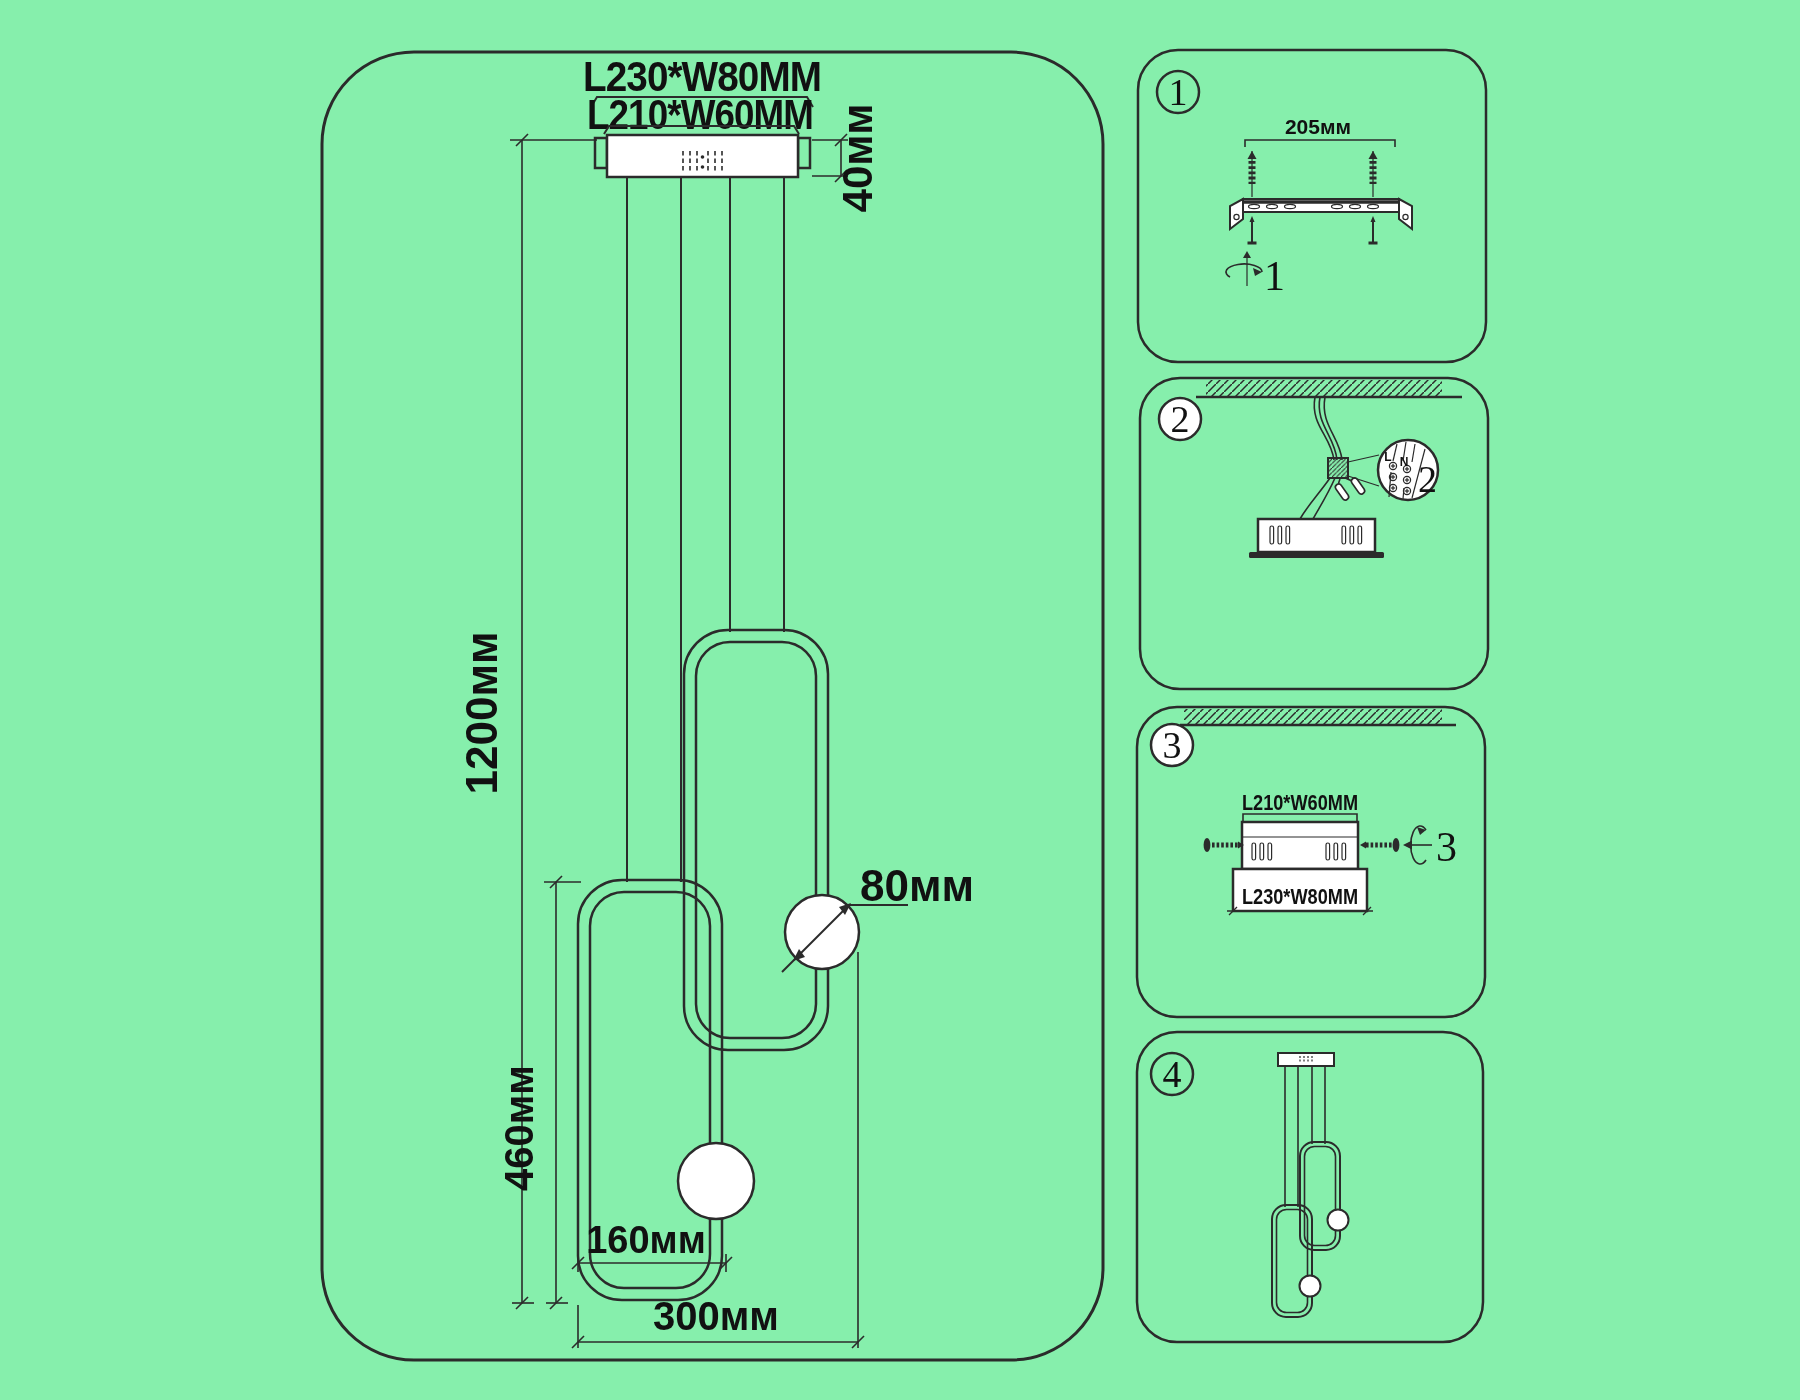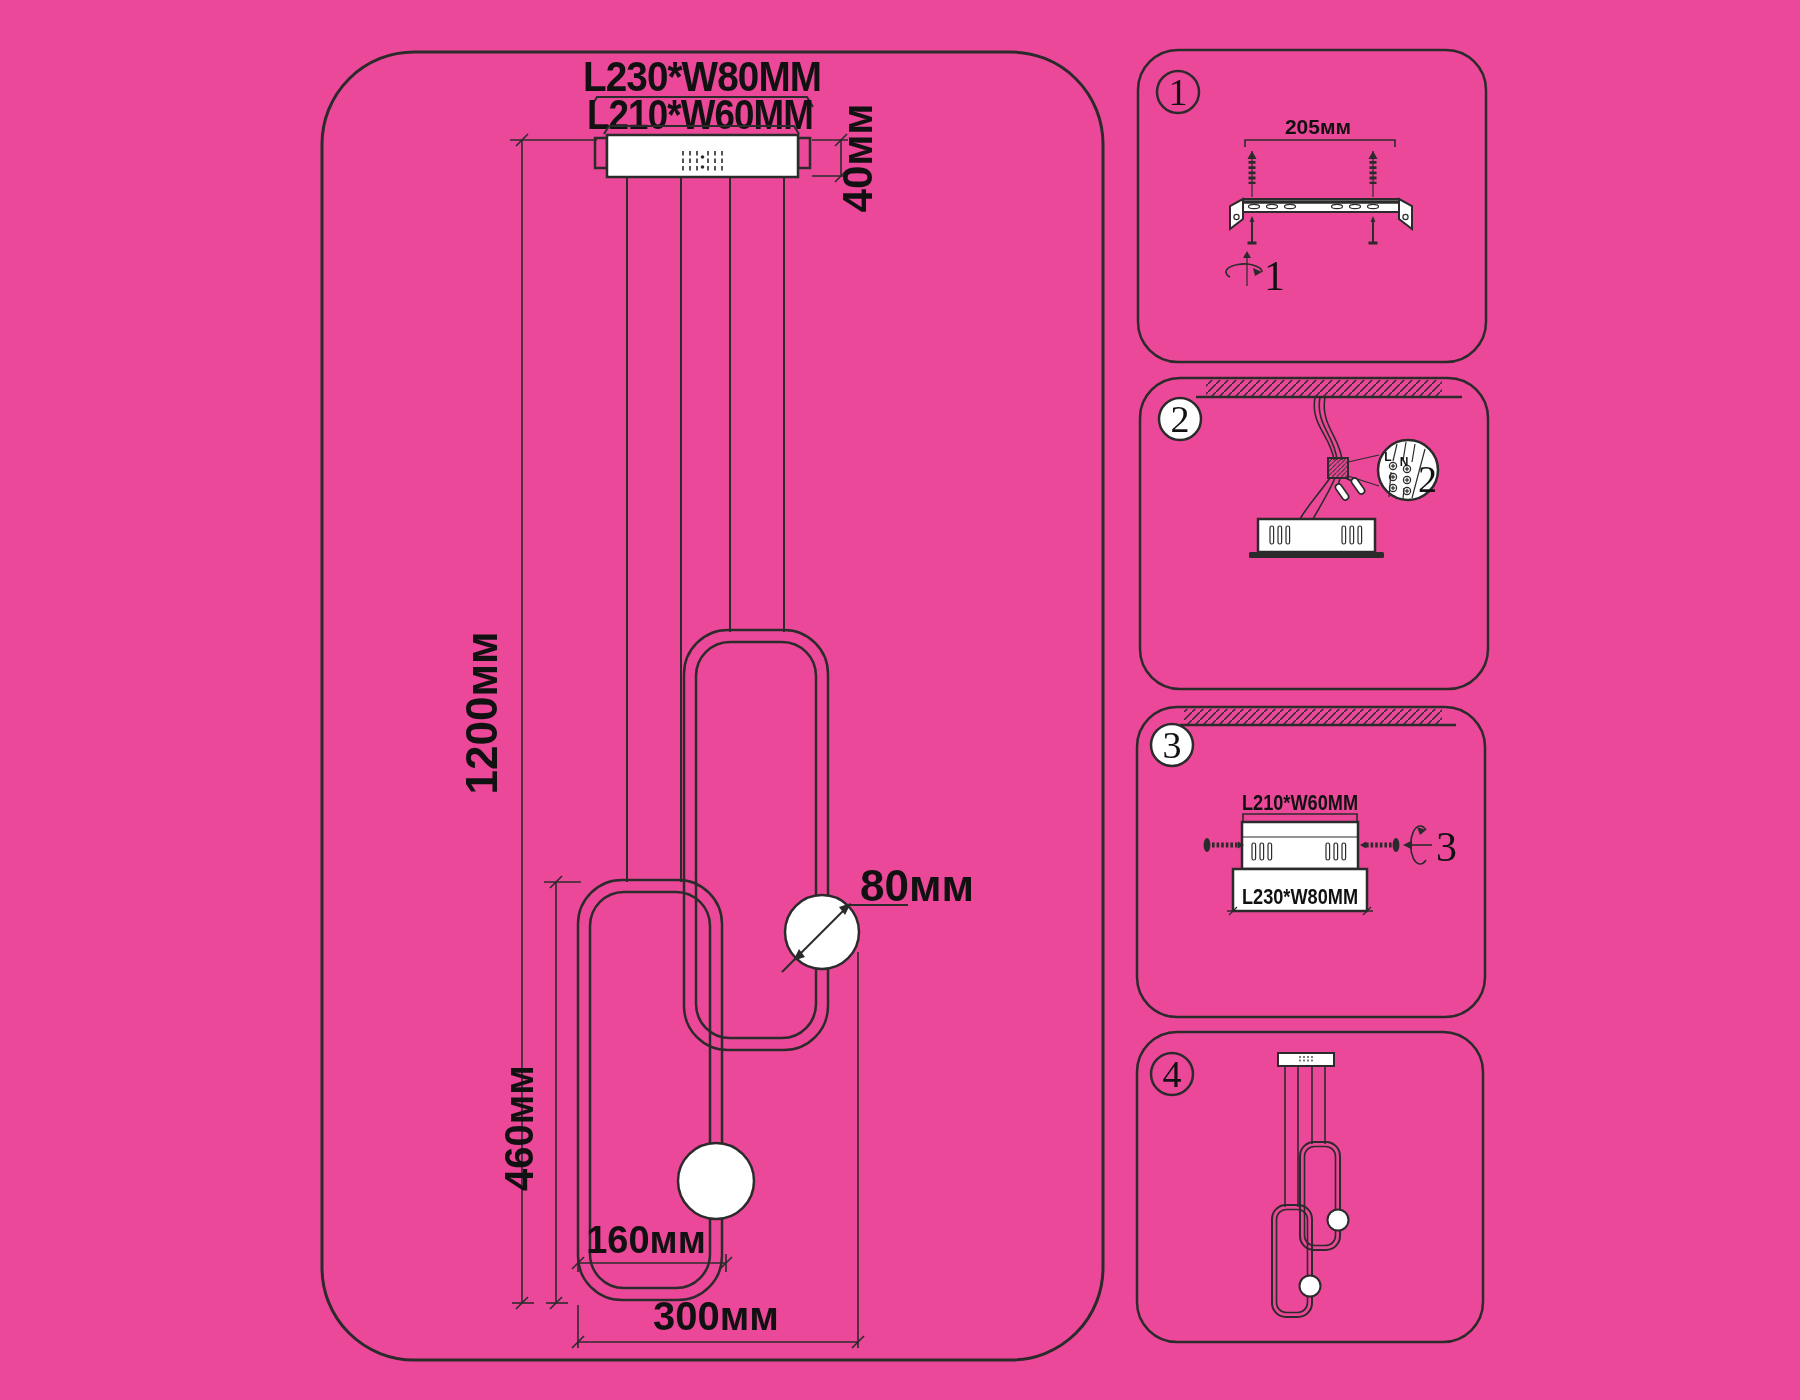--- a/index.html
+++ b/index.html
@@ -1,16 +1,16 @@
 <!DOCTYPE html>
 <html><head>
 <meta charset="utf-8">
 <style>
   html,body{margin:0;padding:0;background:#ffffff;}
-  .page{position:relative;width:1800px;height:1400px;background:#ec4899;overflow:hidden;}
+  .page{position:relative;width:1800px;height:1400px;background:#86efac;overflow:hidden;}
   svg{display:block;}
   svg text{font-family:"Liberation Sans",sans-serif;font-weight:700;fill:#111111;}
   svg text.num-serif{font-family:"Liberation Serif",serif;font-weight:400;}
   .s{stroke:#2b2b2b;stroke-width:2.5;fill:none;}
   .s3{stroke:#2b2b2b;stroke-width:3;fill:none;}
   .s2{stroke:#2b2b2b;stroke-width:2;fill:none;}
   .s16{stroke:#2b2b2b;stroke-width:1.6;fill:none;}
   .s12{stroke:#2b2b2b;stroke-width:1.2;fill:none;}
   .fillw{fill:#ffffff;}
   .filld{fill:#2b2b2b;stroke:none;}

